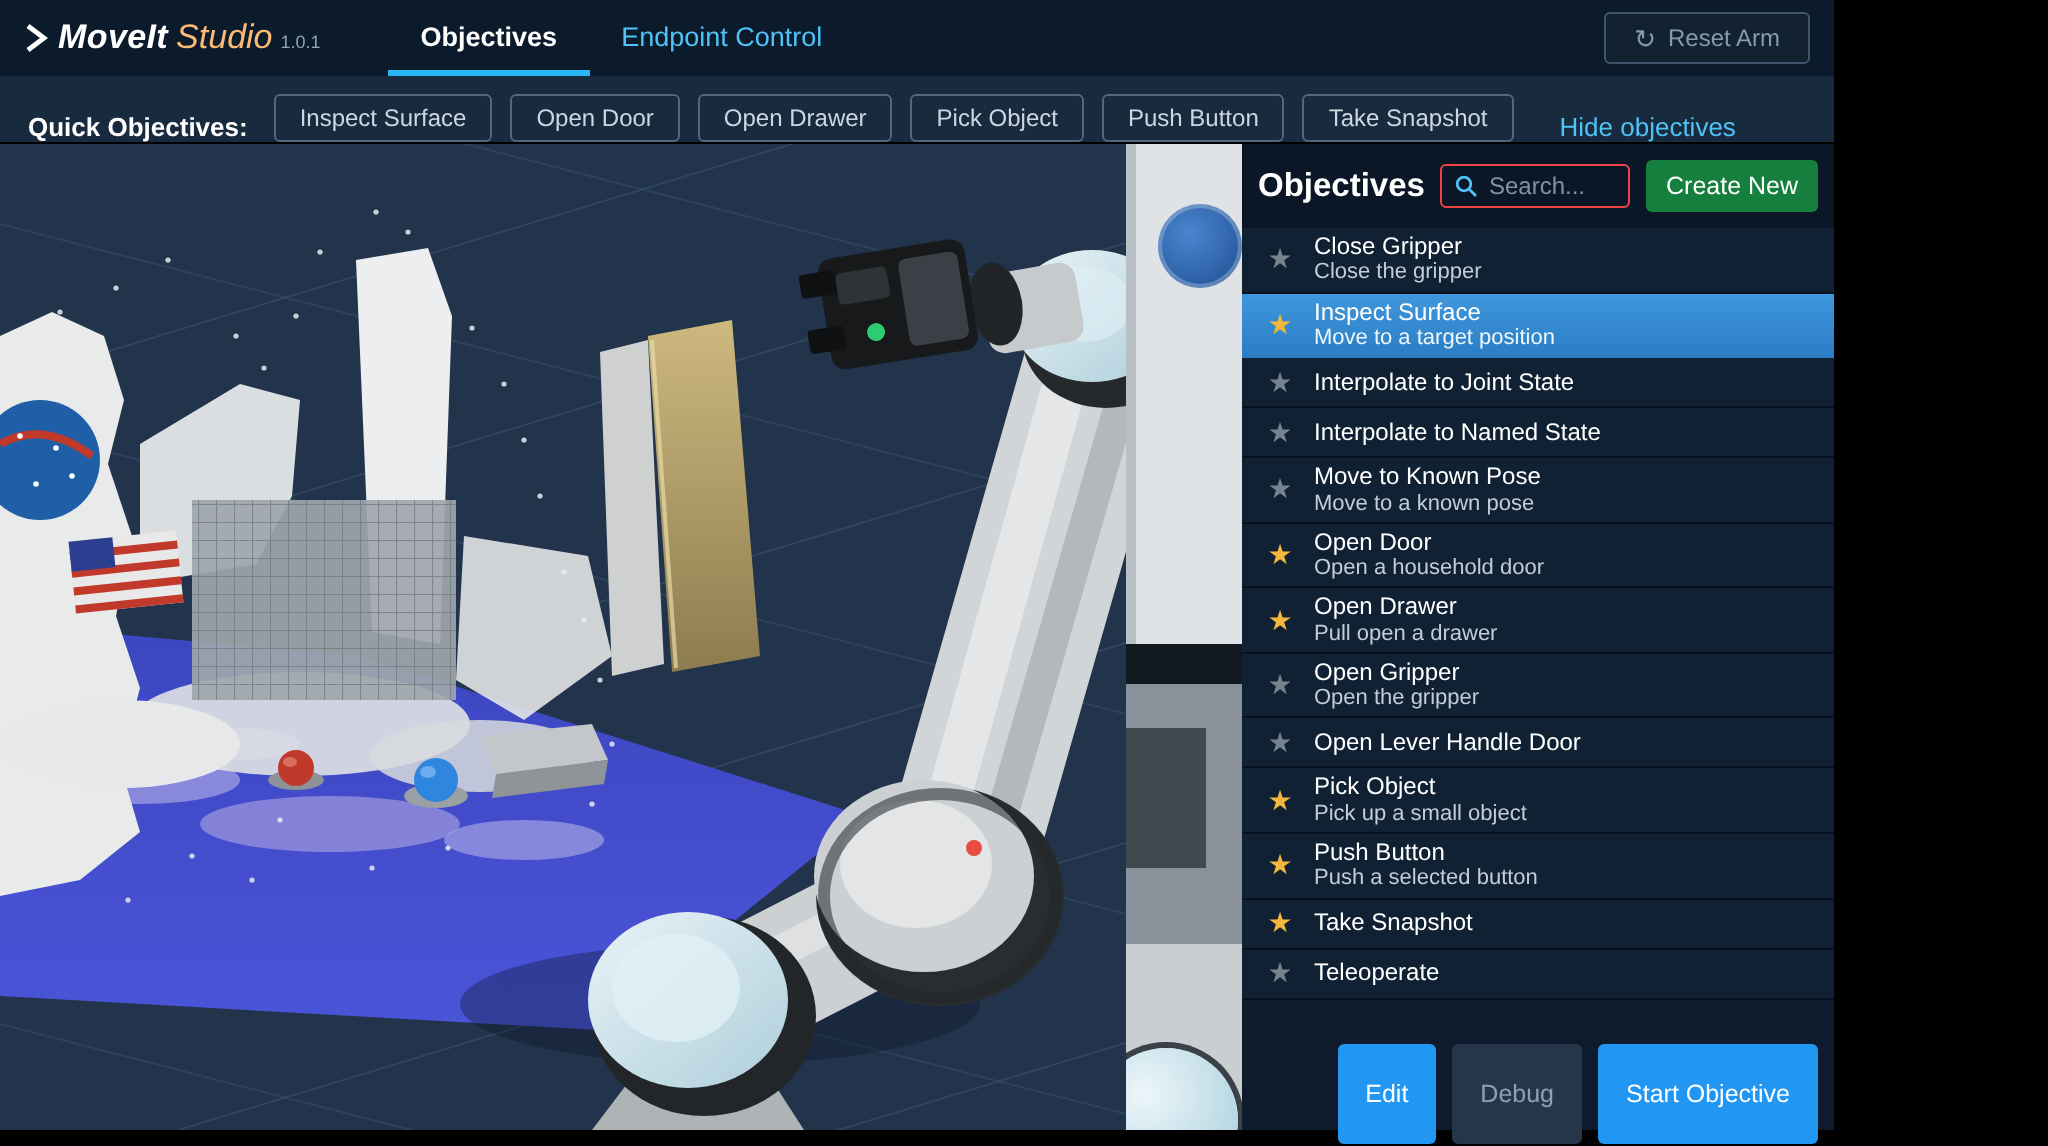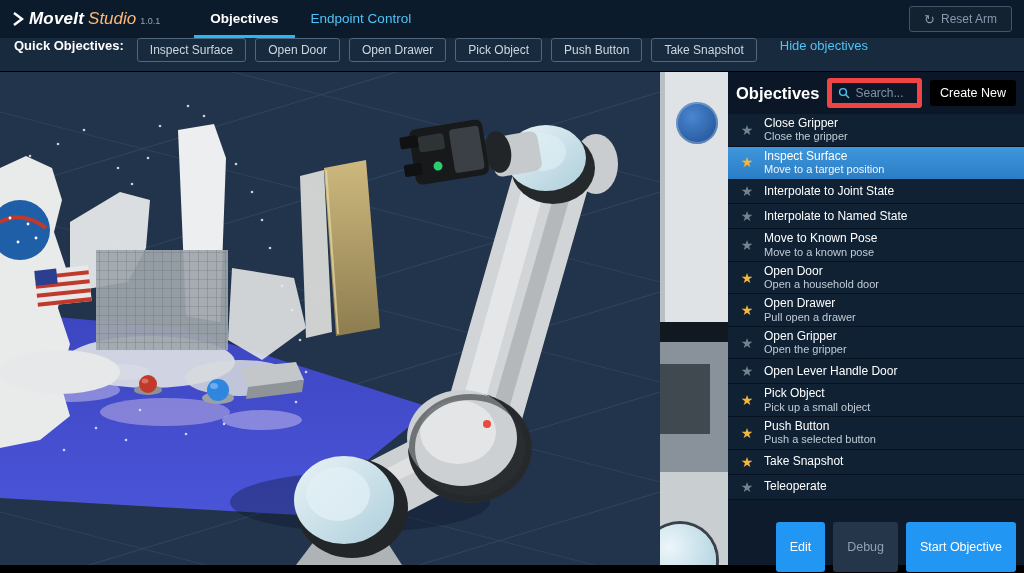--- a/index.html
+++ b/index.html
@@ -1,38 +1,38 @@
 <!DOCTYPE html>
 <html><head>
 <meta charset="utf-8">
 <style>
   * { box-sizing: border-box; margin: 0; padding: 0; }
   html,body { width:1024px; height:573px; background:#000; overflow:hidden;
               font-family:"Liberation Sans","DejaVu Sans",sans-serif; }
-  .app { position:relative; width:1024px; height:573px; }
+  .app { position:relative; width:917px; height:573px; }
 
   
   .topbar { position:absolute; top:0; left:0; right:0; height:38px;
             background:#0c1b2b; display:flex; align-items:center; padding:0 12px; }
   .logo { display:flex; align-items:baseline; gap:4px; }
   .logo svg { align-self:center; }
   .brand { color:#fff; font-style:italic; font-weight:700; font-size:17px; letter-spacing:.2px; }
   .brand2 { color:#fdba74; font-style:italic; font-weight:300; font-size:17px; }
   .ver { color:#8fa3b5; font-size:9px; margin-left:0;text-align:center; }
   .tabs { display:flex; height:38px; margin-left:34px; }
   .tab { padding:0 16px; line-height:38px; font-size:13.5px; color:#4fc3f7; cursor:pointer; }
   .tab.active { color:#fff; font-weight:700; box-shadow:inset 0 -3px 0 #29b6f6; }
   .reset-btn { margin-left:auto; display:flex; align-items:center; gap:6px;
                background:rgba(255,255,255,.03); border:1px solid #41546b; color:#8699ad;
                border-radius:3px; padding:5px 14px; font-size:12px; cursor:pointer; }
   .reset-icon { font-size:13px; line-height:1; }
 
   
   .quickbar { position:absolute; top:38px; left:0; right:0; height:34px; background:#182a3d;
-              display:flex; align-items:flex-start; padding:0 14px; gap:9px; border-bottom:1px solid #000; }
+              display:flex; align-items:flex-end; padding:0 14px; gap:9px; border-bottom:1px solid #000; }
   .qlabel { color:#fff; font-weight:700; font-size:13px; margin-right:4px; white-space:nowrap; }
   #quick-buttons { display:flex; gap:9px; }
   .qbtn { background:transparent; border:1px solid #51677e; color:#ccd7e2; border-radius:3px;
           padding:4px 12px; font-size:12px; cursor:pointer; white-space:nowrap; }
   .hide-link { color:#4fc3f7; font-size:13px; margin-left:14px; cursor:pointer; white-space:nowrap; }
 
   
   .main { position:absolute; top:72px; bottom:8px; left:0; right:0; display:flex; }
 
   .viewport { position:relative; width:660px; height:100%; background:#22344b; overflow:hidden; cursor:grab; }
@@ -50,26 +50,26 @@
   .cam-bottom { position:absolute; top:400px; left:0; right:0; bottom:0; background:#c9ced1; }
   .cam-joint { position:absolute; left:-16px; top:52px; width:72px; height:72px; border-radius:50%;
                background:radial-gradient(circle at 35% 32%, #ecf6fa, #a3cbd9);
                box-shadow:0 0 0 3px #3a4148; }
 
   
   .panel { width:296px; height:100%; display:flex; flex-direction:column; background:#0d1b2d; }
   .panel-header { height:42px; flex:none; display:flex; align-items:center; gap:8px;
                   padding:0 8px; background:#0b1726; }
   .panel-header h2 { color:#fff; font-size:16.5px; font-weight:700; }
-  .search { flex:1; display:flex; align-items:center; gap:5px; border:5px solid #ef4444;
+  .search { flex:1; display:flex; align-items:center; gap:5px; border:1px solid #ef4444;
             border-radius:3px; padding:3px 6px; background:#0b1726; min-width:0; }
   .search input { flex:1; min-width:0; background:transparent; border:none; outline:none;
                   color:#dfe8f0; font-size:12px; font-family:inherit; }
   .search input::placeholder { color:#7e93a7; }
-  .create-btn { background:#000000; border:none; color:#fff; border-radius:3px;
+  .create-btn { background:#15803d; border:none; color:#fff; border-radius:3px;
                 padding:6px 10px; font-size:12.5px; cursor:pointer; white-space:nowrap; }
 
   .obj-list { flex:1; overflow:hidden; background:#0d1b2d; }
   .obj-row { display:flex; align-items:center; gap:8px; padding:2px 10px; min-height:25px;
              background:#0f2133; border-bottom:1px solid #081120; cursor:pointer; }
   .obj-row.selected { background:linear-gradient(180deg,#3f97dc,#2b7ec5); border-bottom-color:#2b7ec5; }
   .star { width:18px; flex:none; text-align:center; font-size:14px; color:#76828e; cursor:pointer; }
   .star.on { color:#f3b73c; }
   .obj-text { min-width:0; }
   .obj-title { color:#fff; font-size:12px; font-weight:400; line-height:1.2; white-space:nowrap; }

